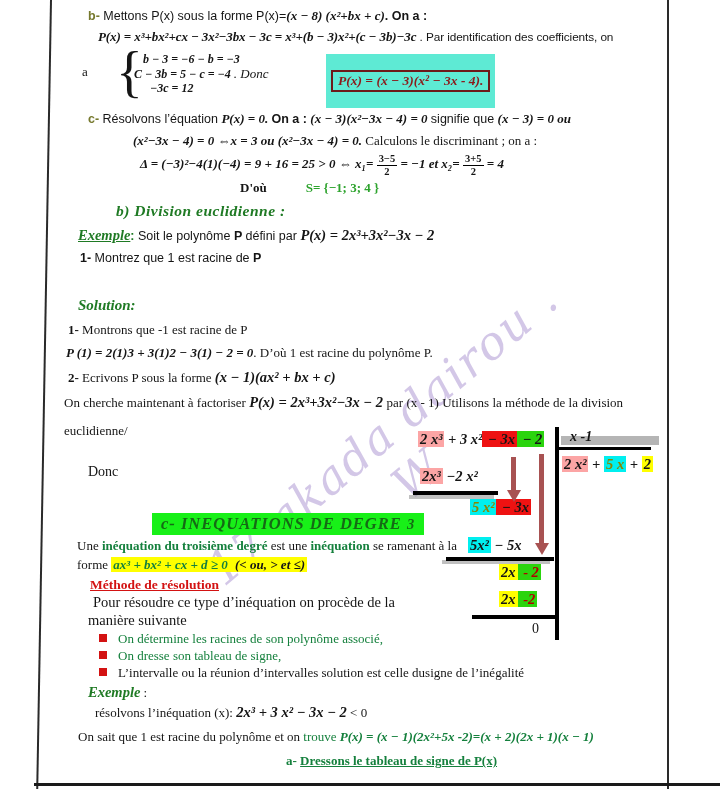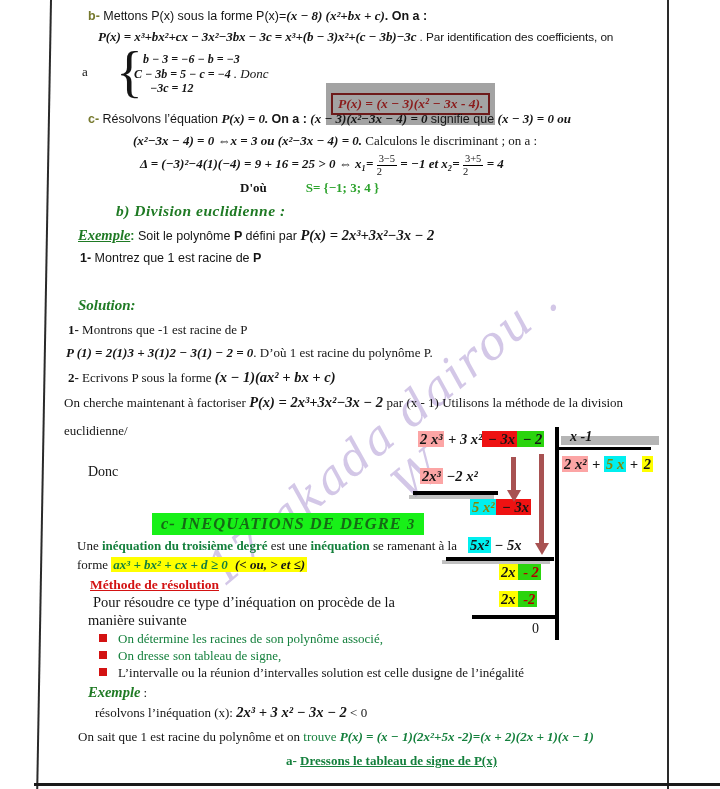--- a/index.html
+++ b/index.html
@@ -22,27 +22,27 @@
   .olv{color:#8a8500}
   .hl-y{background:#ffff00;padding:0 2px}
   .hl-m{background:#fca5a5;padding:0 2px}
   .hl-r{background:#ee1212;padding:0 2px}
   .hl-g{background:#2bd40e;padding:0 2px}
   .hl-c{background:#00efef;padding:0 2px}
   
   .vline{position:absolute;width:2px;background:#2a2a2a;top:0;height:789px}
   .hline-bottom{position:absolute;height:3px;background:#1a1a1a}
   .brace{position:absolute;font-size:56px;font-weight:300;font-family:"Liberation Serif",serif;line-height:1}
-  .box1{position:absolute;background:#a3a3a3;padding:10px 5px;margin-top:29px;}
+  .box1{position:absolute;background:#5eead4;padding:16px 5px;}
   .box1-inner{display:inline-block;border:2px solid #6d1a1a;padding:1px 5px;
               font-family:"Liberation Serif",serif;font-weight:bold;font-style:italic;font-size:13.5px;color:#8b1c1c;}
   .box2{position:absolute;background:#ffff00;border:2px solid #141414;padding:4px 10px;
         font-family:"Liberation Serif",serif;font-weight:bold;font-style:italic;font-size:15.5px;color:#111;}
-  .frac{display:inline-block;vertical-align:-7px;text-align:left;font-size:10.5px;line-height:1.1;
-        font-family:"Liberation Serif",serif;font-weight:normal;}
+  .frac{display:inline-block;vertical-align:-7px;text-align:center;font-size:10.5px;line-height:1.1;
+        font-family:"Liberation Serif",serif;font-weight:bold;}
   .frac .n{display:block;border-bottom:1.3px solid #000;padding:0 2px}
   .frac .d{display:block}
   .sq{display:inline-block;width:8px;height:8px;background:#d31212;margin-right:11px;vertical-align:1px}
   .divrow{position:absolute;white-space:nowrap;font-size:14px}
   .divrow .math{font-size:14.5px}
   .vbar{position:absolute;width:4px;background:#000}
   .hr{position:absolute;background:#000;height:4px}
   .graybar{position:absolute;background:#b5b5b5}
   .arrow{position:absolute;width:5px;background:#a85252}
   .arrow::after{content:"";position:absolute;bottom:-11px;left:-4.5px;

